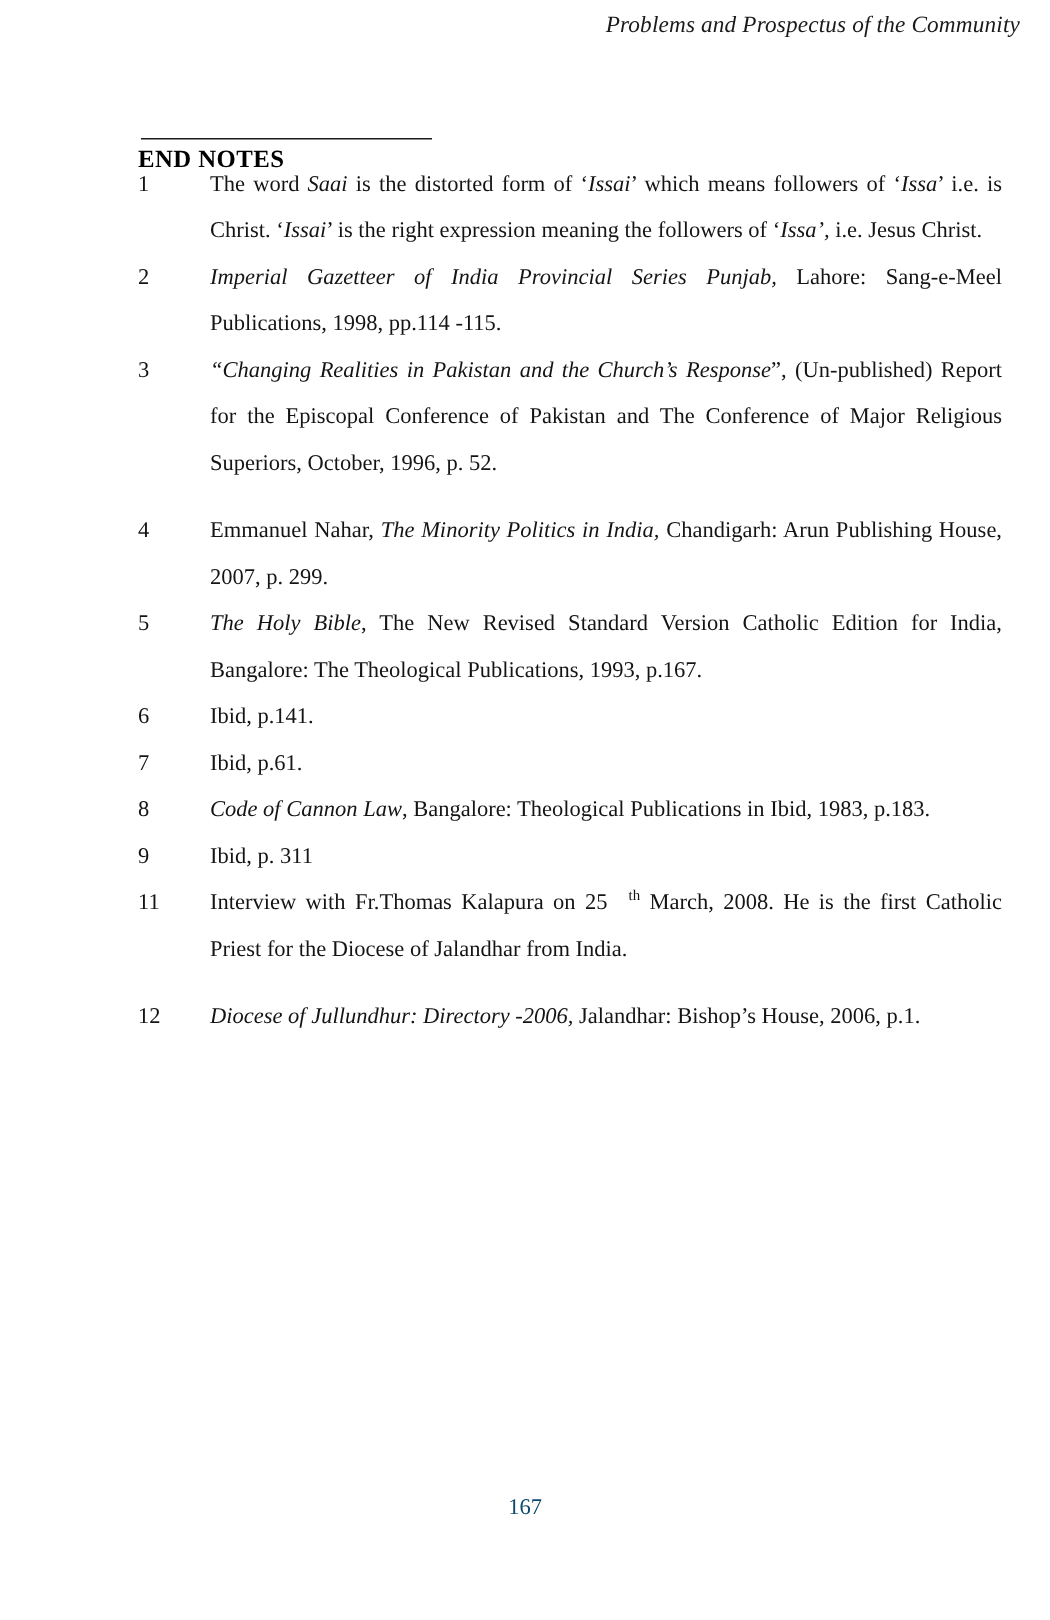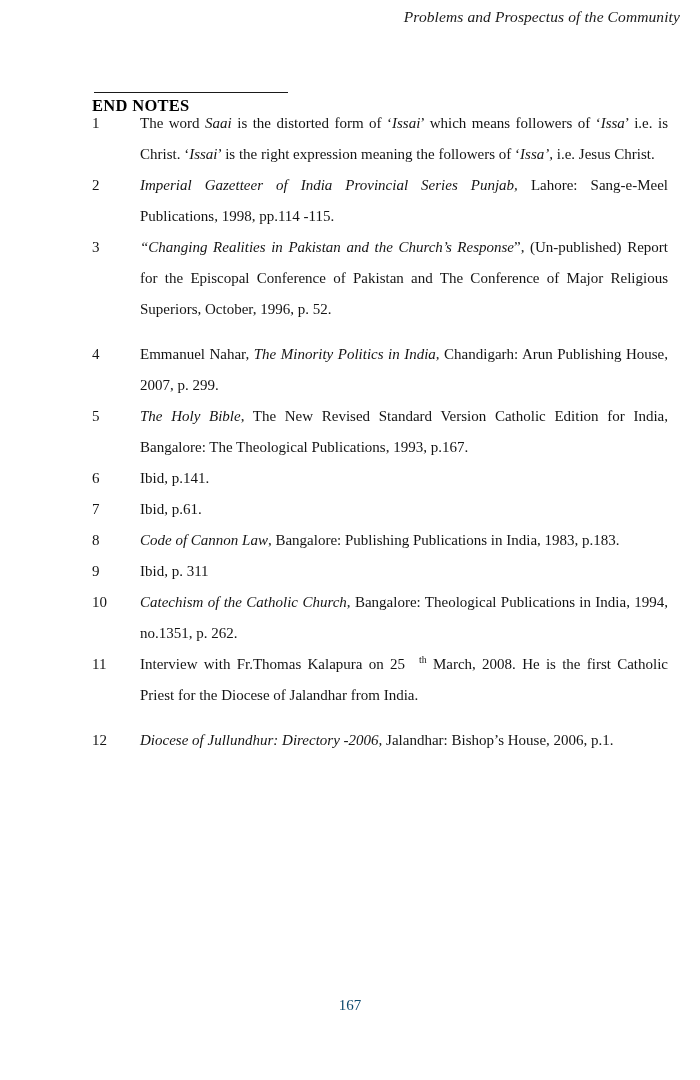--- a/index.html
+++ b/index.html
@@ -159,29 +159,25 @@
       <div class="note no-justify">
         <span class="note-number">6</span>
         <span class="note-body"><span>Ibid, p.141.</span></span>
       </div>
       <div class="note no-justify">
         <span class="note-number">7</span>
         <span class="note-body"><span>Ibid, p.61.</span></span>
       </div>
       <div class="note no-justify">
         <span class="note-number">8</span>
-        <span class="note-body"><span class="it">Code of Cannon Law</span><span>, Bangalore: Publishing Publications in India, 1983, p.183.</span></span>
+        <span class="note-body"><span class="it">Code of Cannon Law</span><span>, Bangalore: Theological Publications in Ibid, 1983, p.183.</span></span>
       </div>
       <div class="note no-justify">
         <span class="note-number">9</span>
         <span class="note-body"><span>Ibid, p. 311</span></span>
-      </div>
-      <div class="note">
-        <span class="note-number">10</span>
-        <span class="note-body"><span class="it">Catechism of the Catholic Church</span><span>, Bangalore: Theological Publications in India, 1994, no.1351, p. 262.</span></span>
       </div>
       <div class="note">
         <span class="note-number">11</span>
         <span class="note-body"><span>Interview with Fr.Thomas Kalapura on 25</span><sup>th</sup><span> March, 2008. He is the first Catholic Priest for the Diocese of Jalandhar from India.</span></span>
       </div>
       <div class="note gap-before no-justify">
         <span class="note-number">12</span>
         <span class="note-body"><span class="it">Diocese of Jullundhur: Directory -2006,</span><span> Jalandhar: Bishop’s House, 2006, p.1.</span></span>
       </div>
     </div>

